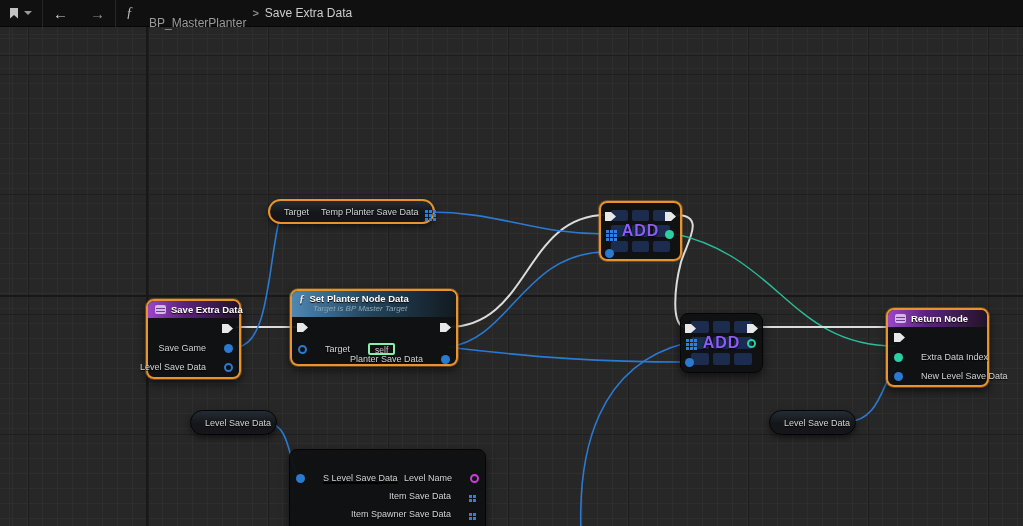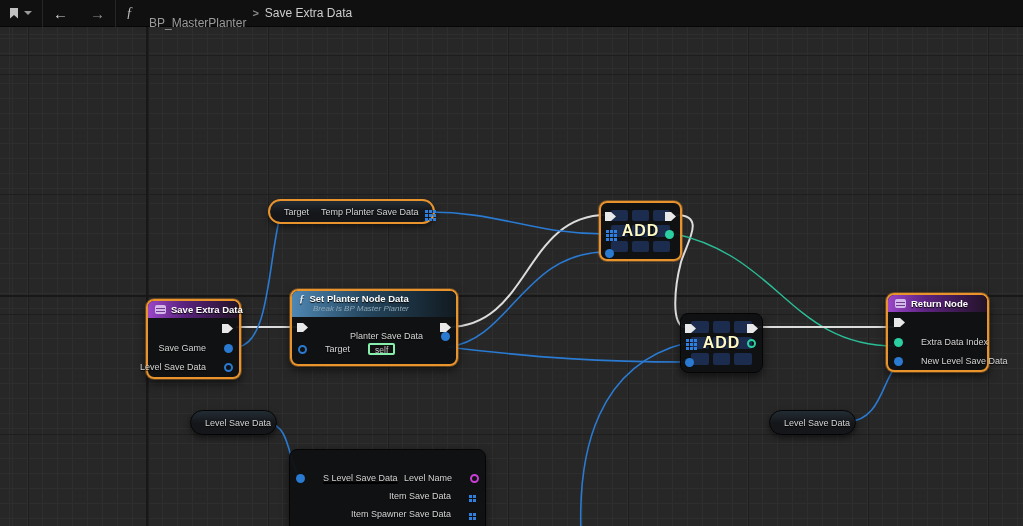--- a/index.html
+++ b/index.html
@@ -82,21 +82,21 @@
 
   
   .addnode { position:absolute; width:83px; height:60px; background:rgba(15,16,18,0.94);
              border:1px solid #050505; border-radius:8px; z-index:5;
              box-shadow:0 4px 8px rgba(0,0,0,0.55); }
   .addnode.selected { border:2px solid #e8932c; box-shadow:0 0 0 1px rgba(232,147,44,0.35); }
   .addgrid { position:absolute; left:10px; right:10px; top:7px; bottom:7px; display:grid;
              grid-template-columns:repeat(3,1fr); grid-template-rows:repeat(3,1fr); gap:4px; }
   .addgrid div { background:#1c2c4e; border-radius:2px; }
   .addtext { position:absolute; left:0; right:0; top:50%; transform:translateY(-52%);
-             text-align:center; font-size:16px; font-weight:bold; color:#fef9c3;
+             text-align:center; font-size:16px; font-weight:bold; color:#8b5cf6;
              letter-spacing:1px; text-shadow:0 1px 2px #000; }
   .apin { position:absolute; }
 
   
   .pill { position:absolute; height:25px; border-radius:13px; z-index:5;
           background:linear-gradient(180deg,#232c34 0%,#141619 55%); border:1px solid #040404;
           display:flex; align-items:center; gap:6px; padding:0 8px;
           box-shadow:0 3px 6px rgba(0,0,0,0.5); }
   .pill.selected { border:2px solid #e8932c; }
   .pill .pin-label { font-size:9px; }
@@ -164,34 +164,34 @@
     <span class="pin-label">Level Save Data</span>
   </div>
 </div>
 
 <div class="node selected" style="left:290px;top:289px;width:168px;height:77px;">
   <div class="hdr2">
     <div class="t1">
       <span class="fn-icon">ƒ</span>
       <span>Set Planter Node Data</span>
     </div>
-    <div class="t2">Break is BP Master Planter</div>
+    <div class="t2">Target is BP Master Target</div>
   </div>
   <div class="row" style="left:5px;top:31px;">
     <span class="pin-exec"></span>
   </div>
   <div class="row right" style="right:5px;top:31px;">
     <span class="pin-exec"></span>
   </div>
   <div class="row" style="left:6px;top:52px;">
     <span class="pin-hollow blue"></span>
     <span class="pin-label">Target</span>
     <span class="selfbox">self</span>
   </div>
-  <div class="row right" style="right:6px;top:40px;">
+  <div class="row right" style="right:6px;top:63px;">
     <span class="pin-dot blue"></span>
     <span class="pin-label">Planter Save Data</span>
   </div>
 </div>
 
 <div class="pill selected" style="left:268px;top:199px;width:167px;">
   <span class="pin-dot blue"></span>
   <span class="pin-label">Target</span>
   <span style="flex:1"></span>
   <span class="pin-label">Temp Planter Save Data</span>
@@ -231,21 +231,21 @@
       <div></div>
   </div>
   <div class="addtext">ADD</div>
   <span class="apin pin-exec" style="left:4px;top:9px;"></span>
   <span class="apin pin-grid3" style="left:5px;top:25px;"></span>
   <span class="apin pin-dot blue" style="left:4px;top:44px;"></span>
   <span class="apin pin-exec" style="right:4px;top:9px;"></span>
   <span class="apin pin-hollow green" style="right:6px;top:25px;"></span>
 </div>
 
-<div class="node selected" style="left:886px;top:293px;width:103px;height:79px;">
+<div class="node selected" style="left:886px;top:308px;width:103px;height:79px;">
   <div class="hdr purple">
     <span class="entry-icon"></span>
     <span>Return Node</span>
   </div>
   <div class="row" style="left:6px;top:22px;">
     <span class="pin-exec"></span>
   </div>
   <div class="row" style="left:6px;top:42px;">
     <span class="pin-dot green"></span>
     <span class="pin-label">Extra Data Index</span>

